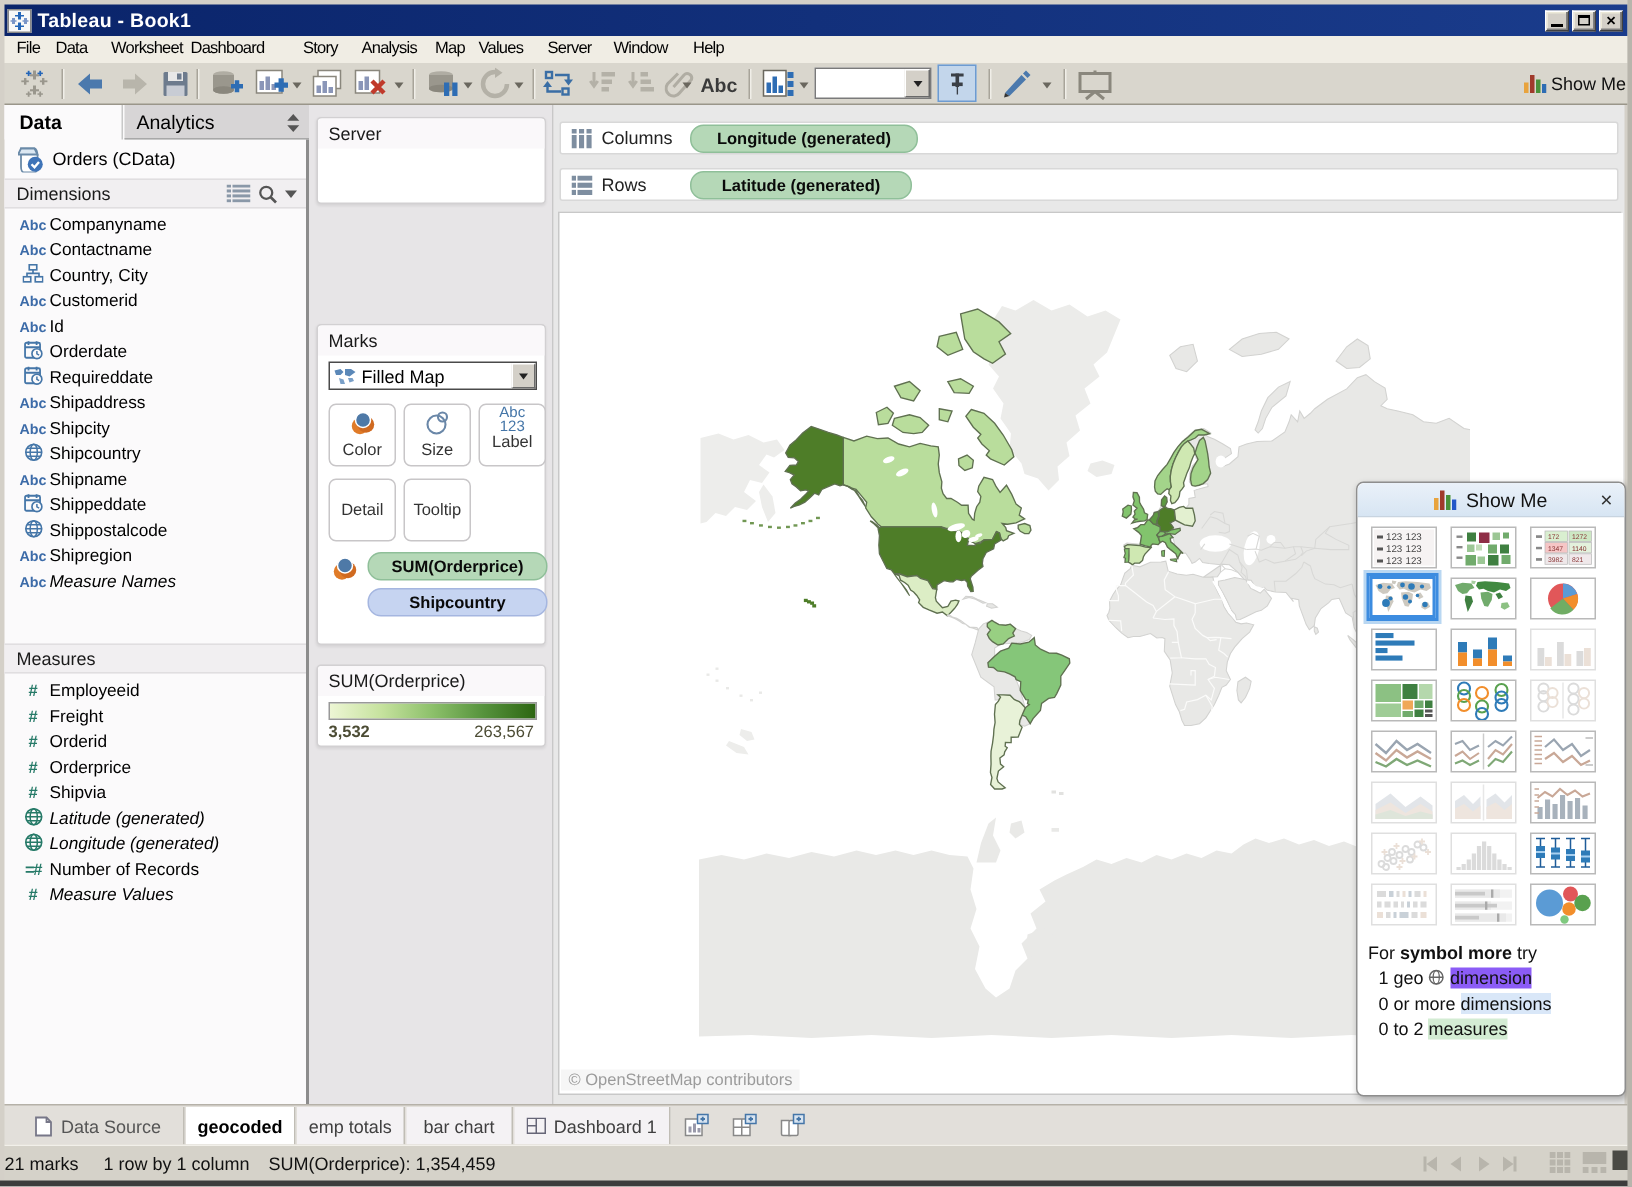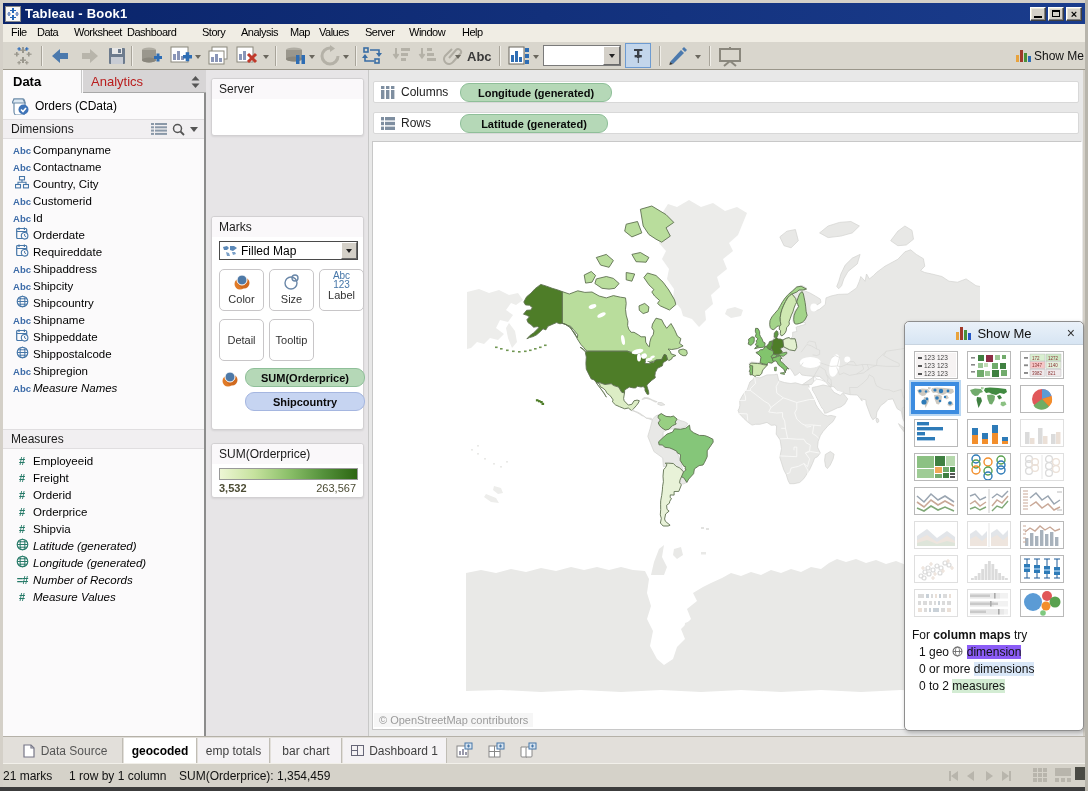--- a/index.html
+++ b/index.html
@@ -230,21 +230,21 @@
       <div class="ticon" style="left:1012px;top:5px"><svg width="16" height="16" viewBox="0 0 16 16">
           <rect x="1" y="8" width="3" height="7" fill="#e8a33d"></rect>
           <rect x="5" y="3" width="3" height="12" fill="#a03a2b"></rect>
           <rect x="9" y="6" width="3" height="9" fill="#4a9139"></rect>
           <rect x="13" y="9" width="3" height="6" fill="#2e6db4"></rect>
         </svg></div>
       <div class="ticon" style="left:1031px;top:7px;font-size:12px;color:#111">Show Me</div>
     </div>
     <div class="abs" id="dpanel">
       <div class="dtab" style="left:0;width:79px;background:#fbfafb;border-right:1px solid #c8c8c8;font-weight:bold;padding-left:10px">Data</div>
-      <div class="dtab" style="left:80px;width:125px;background:#d7d5d6;border-bottom:1px solid #a8a8a8;padding-left:8px;color:#b91c1c">Analytics</div>
+      <div class="dtab" style="left:80px;width:125px;background:#d7d5d6;border-bottom:1px solid #a8a8a8;padding-left:8px;color:#000000">Analytics</div>
       <svg class="abs" style="left:188px;top:6px" width="9" height="12" viewBox="0 0 9 12">
         <path d="M4.5,0 L8.5,4.5 L0.5,4.5 Z" fill="#555"></path>
         <path d="M4.5,12 L8.5,7.5 L0.5,7.5 Z" fill="#555"></path>
       </svg>
       <div class="abs" style="left:0;top:23px;width:100%;height:26px;display:flex;align-items:center">
 <svg style="margin-left:9px" width="17" height="18" viewBox="0 0 17 18">
           <path d="M2,2 h9 a2,5 0 0 1 2,5 v7 a2,4 0 0 1 -2,4 h-7 a2,4 0 0 1 -2,-4 Z" fill="#fff" stroke="#6a8aa8" stroke-width="1.2"></path>
           <path d="M2,2 h9 l2,4 h-13 Z" fill="#dce8f2" stroke="#6a8aa8" stroke-width="1.2"></path>
           <circle cx="11.5" cy="12.5" r="5" fill="#3f74b8"></circle>
           <path d="M9,12.5 l2,2 l3,-3.5" stroke="#fff" stroke-width="1.6" fill="none"></path>
@@ -393,21 +393,21 @@
       <div class="fieldrow" style="top:484px">
         <span class="fico"><svg width="13" height="13" viewBox="0 0 13 13">
             <circle cx="6.5" cy="6.5" r="5.3" fill="none" stroke="#267a68" stroke-width="1.1"></circle>
             <ellipse cx="6.5" cy="6.5" rx="2.4" ry="5.3" fill="none" stroke="#267a68" stroke-width="1"></ellipse>
             <path d="M1.2,6.5 h10.6 M2,3.8 h9 M2,9.2 h9" stroke="#267a68" stroke-width="1"></path>
           </svg></span>
         <span style="font-style:italic;">Longitude (generated)</span>
       </div>
       <div class="fieldrow" style="top:501px">
         <span class="fico"><span class="hash" style="letter-spacing:-1px">=#</span></span>
-        <span style="font-style:italic;">Number of Records</span>
+        <span style="">Number of Records</span>
       </div>
       <div class="fieldrow" style="top:518px">
         <span class="fico"><span class="hash">#</span></span>
         <span style="font-style:italic;">Measure Values</span>
       </div>
     </div>
     <div class="abs" id="mpanel">
       <div class="card" style="top:8px;height:58px">
         <div class="cardhead">Server</div>
       </div>
@@ -934,21 +934,21 @@
           <rect x="2" y="20.5" width="16" height="2.5" fill="#8a8a8a"></rect>
           <rect x="30" y="19" width="1.6" height="5.5" fill="#444"></rect>
         </svg></div>
       <div class="smcell" style="left:115px;top:267px;"><svg width="42" height="26" viewBox="0 0 42 26">
           <circle cx="12" cy="12" r="9" fill="#5b9bd5"></circle>
           <circle cx="26" cy="6" r="5" fill="#e15759"></circle>
           <circle cx="25" cy="16" r="4.5" fill="#f28e2b"></circle>
           <circle cx="34" cy="12" r="5.5" fill="#59a14f"></circle>
           <circle cx="22" cy="23" r="2.8" fill="#7fc97f"></circle>
         </svg></div>
-      <div style="position:absolute;left:7px;top:306px;font-size:12px;color:#111">For <b>column maps</b> try</div>
+      <div style="position:absolute;left:7px;top:306px;font-size:12px;color:#111">For <b>symbol more</b> try</div>
 <div style="position:absolute;left:14px;top:323px;font-size:12px;color:#111">1 geo <svg width="11" height="11" viewBox="0 0 13 13" style="vertical-align:-1px">
           <circle cx="6.5" cy="6.5" r="5.3" fill="none" stroke="#666" stroke-width="1.2"></circle>
           <ellipse cx="6.5" cy="6.5" rx="2.4" ry="5.3" fill="none" stroke="#666" stroke-width="1"></ellipse>
           <path d="M1.2,6.5 h10.6" stroke="#666"></path>
         </svg> <span style="background:#8b5cf6">dimension</span></div>
 <div style="position:absolute;left:14px;top:340px;font-size:12px;color:#111">0 or more <span style="background:#d9e7f8">dimensions</span></div>
 <div style="position:absolute;left:14px;top:357px;font-size:12px;color:#111">0 to 2 <span style="background:#d3ecd3">measures</span></div>
     </div>
     <div class="abs" id="tabbar">
       <div class="sheettab" style="left:5px;width:115px;background:#e2dfda;color:#555"><svg width="12" height="14" viewBox="0 0 12 14" style="margin-right:6px">

